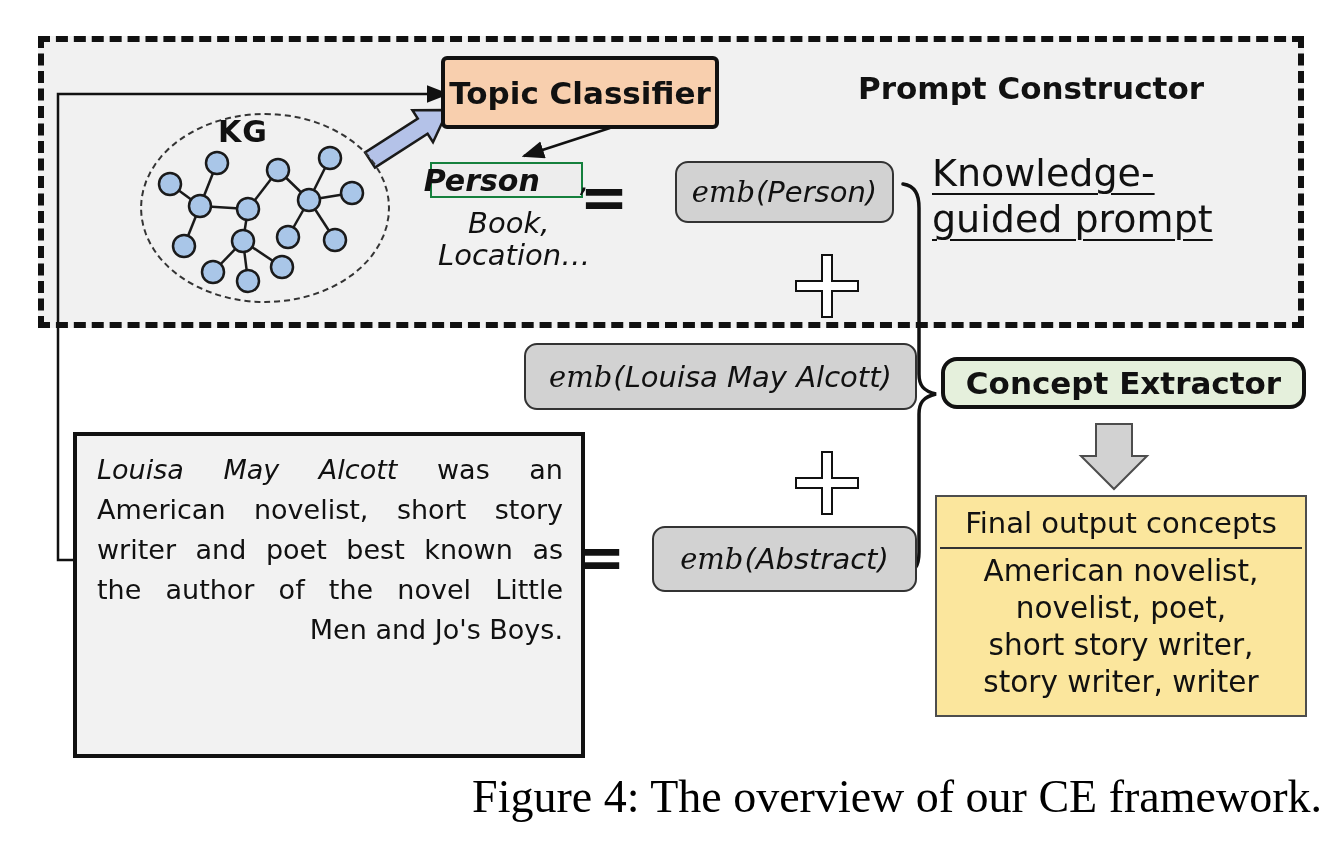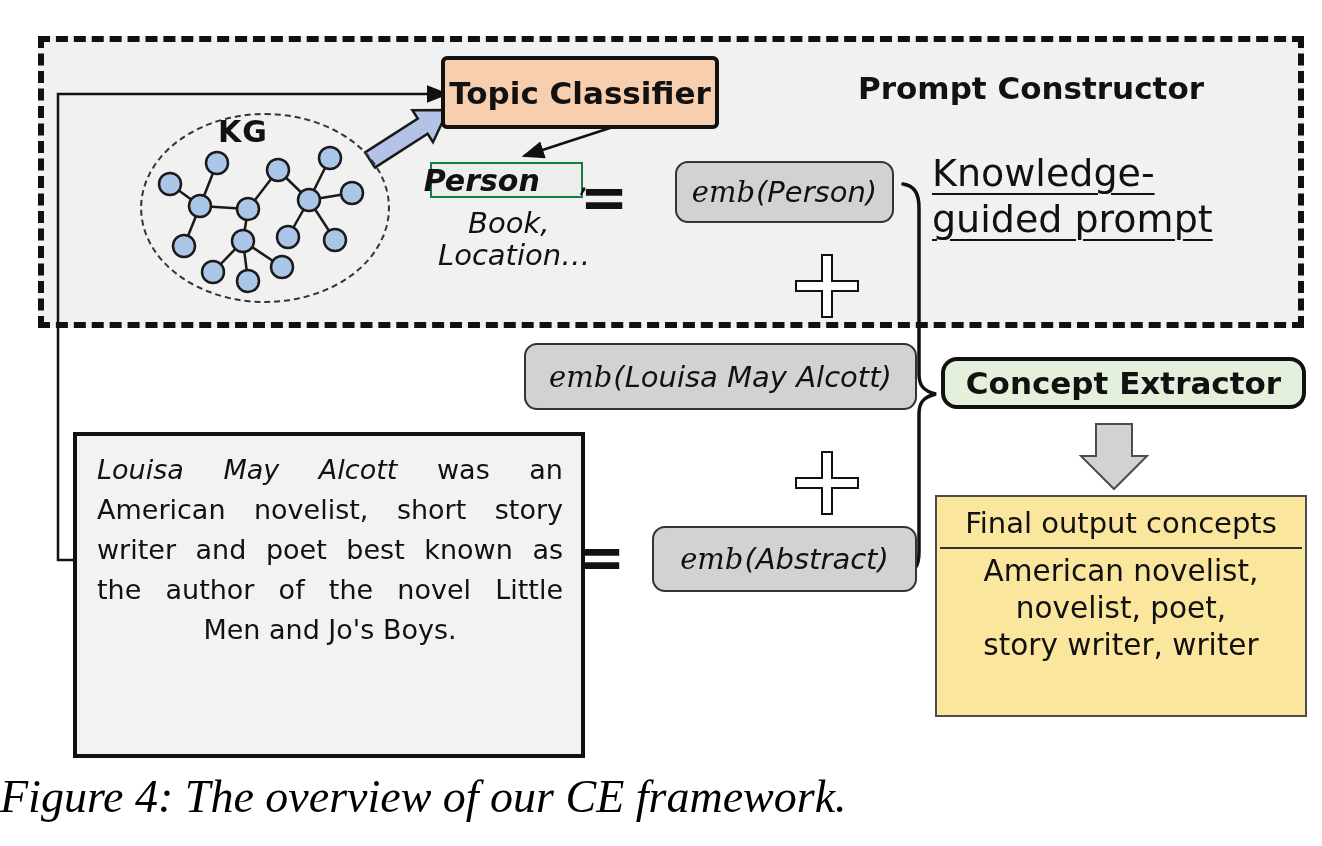--- a/index.html
+++ b/index.html
@@ -55,32 +55,32 @@
   }
   .kgp span{
     text-decoration:underline;text-decoration-thickness:2px;text-underline-offset:7px;
   }
   .abstract-box{
     left:73px;top:432px;width:512px;height:326px;background:#f2f2f2;border:4px solid #111;
     padding:14px 18px 0 20px;z-index:3;
     font-size:27px;line-height:40px;
   }
   .abstract-box .jline{text-align:justify;text-align-last:justify;}
-  .abstract-box .lastline{text-align:center;}
+  .abstract-box .lastline{text-align:right;}
   .abstract-box .ital{font-style:italic;}
   .output-box{
     left:935px;top:495px;width:372px;height:222px;background:#fbe69d;border:2px solid #4d4d4d;
     z-index:3;text-align:center;
   }
   .output-title{font-size:29px;padding-top:9px;}
   .output-sep{border:none;border-top:2px solid #333;margin:7px 3px 4px 3px;}
   .output-line{font-size:29.5px;line-height:37px;}
   .caption{
-    left:0;top:770px;width:1322px;text-align:left;z-index:3;
-    font-family:"Liberation Serif","DejaVu Serif",serif;font-size:46px;color:#000;font-style:italic;
+    left:0;top:770px;width:1322px;text-align:right;z-index:3;
+    font-family:"Liberation Serif","DejaVu Serif",serif;font-size:46px;color:#000;
   }
 </style>
 </head>
 <body>
 
 <div class="canvas">
 
   <div class="abs dashed-region"></div>
 
   <svg class="abs overlay" viewBox="0 0 1322 846">
@@ -191,18 +191,19 @@
     <div class="jline">writer and poet best known as</div>
     <div class="jline">the author of the novel Little</div>
     <div class="lastline">Men and Jo's Boys.</div>
   </div>
 
   <div class="abs output-box">
     <div class="output-title">Final output concepts</div>
     <hr class="output-sep">
     <div class="output-line">American novelist,</div>
     <div class="output-line">novelist, poet,</div>
+    <div class="output-line">short story writer,</div>
     <div class="output-line">story writer, writer</div>
   </div>
 
   <div class="abs caption">Figure 4: The overview of our CE framework.</div>
 
 </div>
 
 </body></html>

